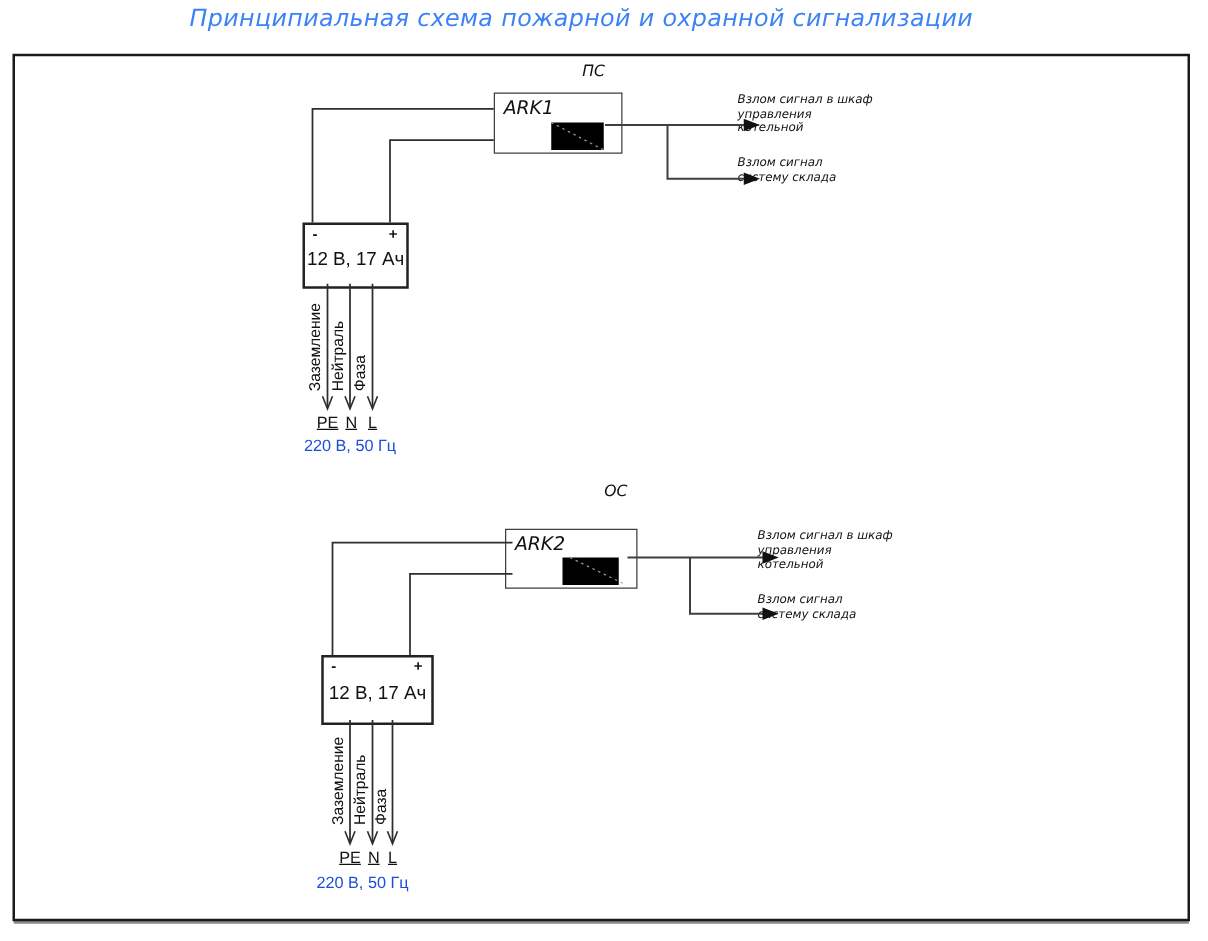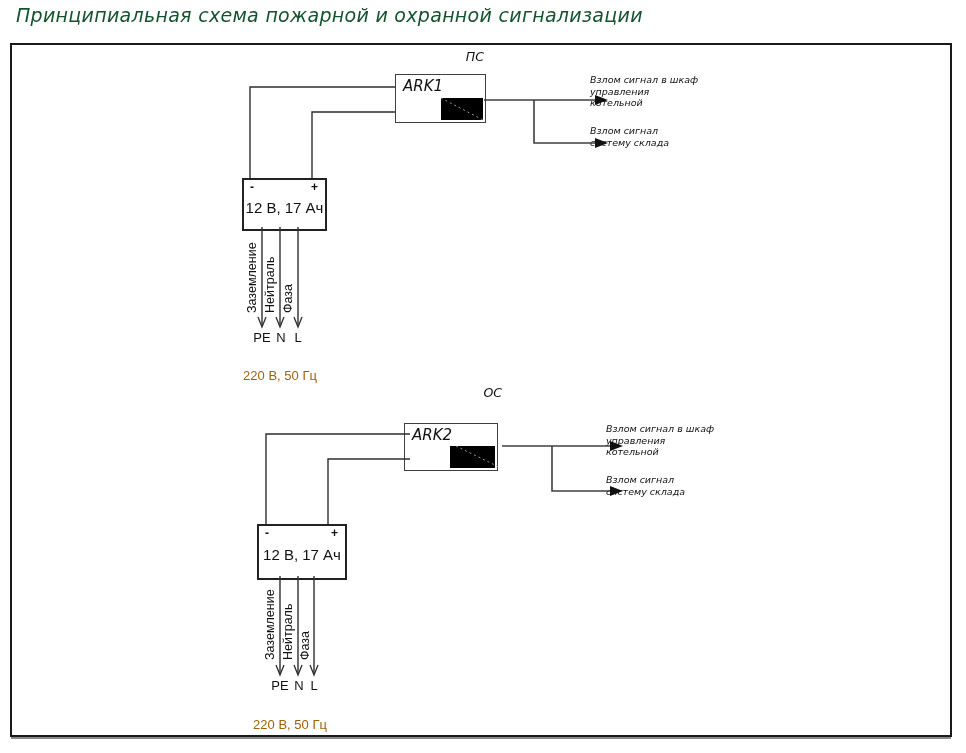--- a/index.html
+++ b/index.html
@@ -1,34 +1,34 @@
 <!DOCTYPE html>
 <html><head>
 <meta charset="utf-8">
 <style>
   html,body{margin:0;padding:0;background:#ffffff;}
   body{width:966px;height:753px;position:relative;overflow:hidden;
        font-family:"Liberation Sans",sans-serif;color:#1a1a1a;}
   .abs{position:absolute;}
 
-  .title{top:4px;left:0;width:930px;text-align:left;
+  .title{top:4px;left:0;width:930px;text-align:center;
          font-family:"DejaVu Sans",sans-serif;font-style:italic;
-         font-size:19px;letter-spacing:0.3px;color:#14532d;margin-left:16px;}
+         font-size:19px;letter-spacing:0.3px;color:#3b82f6;}
 
   .frame{left:10px;top:43px;width:938px;height:690px;border:2px solid #1a1a1a;
          box-shadow:0 3px 0 -1px #8a8a8a;}
 
   .svg-layer{left:0;top:0;width:966px;height:753px;z-index:5;pointer-events:none;}
 
   .sys-label{font-family:"DejaVu Sans",sans-serif;font-style:italic;
              font-size:12.5px;text-align:right;color:#111;z-index:2;}
   .sys-label.s1{left:395px;top:49px;width:89px;}
   .sys-label.s2{left:410px;top:385px;width:92px;}
 
-  .ark-box{border:1.5px solid #3f3f3f;background:#fff;z-index:2;}
+  .ark-box{border:1.5px solid #3f3f3f;background:#fff;z-index:2;padding-left:12px;}
   .ark-box.s1{left:395px;top:74px;width:89px;height:47px;}
   .ark-box.s2{left:404px;top:423px;width:92px;height:46px;}
   .ark-name{position:absolute;left:7px;top:2px;
             font-family:"DejaVu Sans",sans-serif;font-style:italic;
             font-size:15px;color:#111;}
   .module{position:absolute;background:#000;}
   .ark-box.s1 .module{left:45px;top:23px;width:42px;height:22px;}
   .ark-box.s2 .module{left:45px;top:22px;width:45px;height:22px;}
 
   .battery{border:2px solid #222;background:#fff;z-index:2;}
@@ -38,25 +38,25 @@
   .pole.minus{left:6px;}
   .pole.plus{right:7px;}
   .capacity{position:absolute;left:0;right:0;top:50%;transform:translateY(-36%);
             text-align:center;font-size:15px;color:#111;}
 
   .vlabel{font-size:12.5px;color:#111;white-space:nowrap;
           transform:rotate(-90deg);transform-origin:0 0;z-index:2;}
   .vl-a.s1{left:245px;top:313px;} .vl-b.s1{left:263px;top:313px;} .vl-c.s1{left:281px;top:313px;}
   .vl-a.s2{left:263px;top:660px;} .vl-b.s2{left:281px;top:660px;} .vl-c.s2{left:298px;top:660px;}
 
-  .terminal{font-size:13px;color:#111;transform:translateX(-50%);z-index:2;}
+  .terminal{font-size:13px;color:#111;transform:translateX(-50%);z-index:2;text-decoration:underline;}
   .t-pe.s1{left:262px;top:330px;} .t-n.s1{left:281px;top:330px;} .t-l.s1{left:298px;top:330px;}
   .t-pe.s2{left:280px;top:678px;} .t-n.s2{left:299px;top:678px;} .t-l.s2{left:314px;top:678px;}
 
-  .mains{font-size:13px;color:#a16207;transform:translateX(-50%);white-space:nowrap;margin-top:19px;}
+  .mains{font-size:13px;color:#1d4ed8;transform:translateX(-50%);white-space:nowrap;}
   .mains.s1{left:280px;top:349px;}
   .mains.s2{left:290px;top:698px;}
 
   .dest{font-family:"DejaVu Sans",sans-serif;font-style:italic;font-size:9.5px;
         line-height:11.5px;text-align:left;white-space:pre-line;color:#111;
         transform:translateX(-50%);width:160px;}
   .dest1.s1{left:670px;top:74px;}
   .dest2.s1{left:670px;top:125px;}
   .dest1.s2{left:686px;top:423px;}
   .dest2.s2{left:686px;top:474px;}

